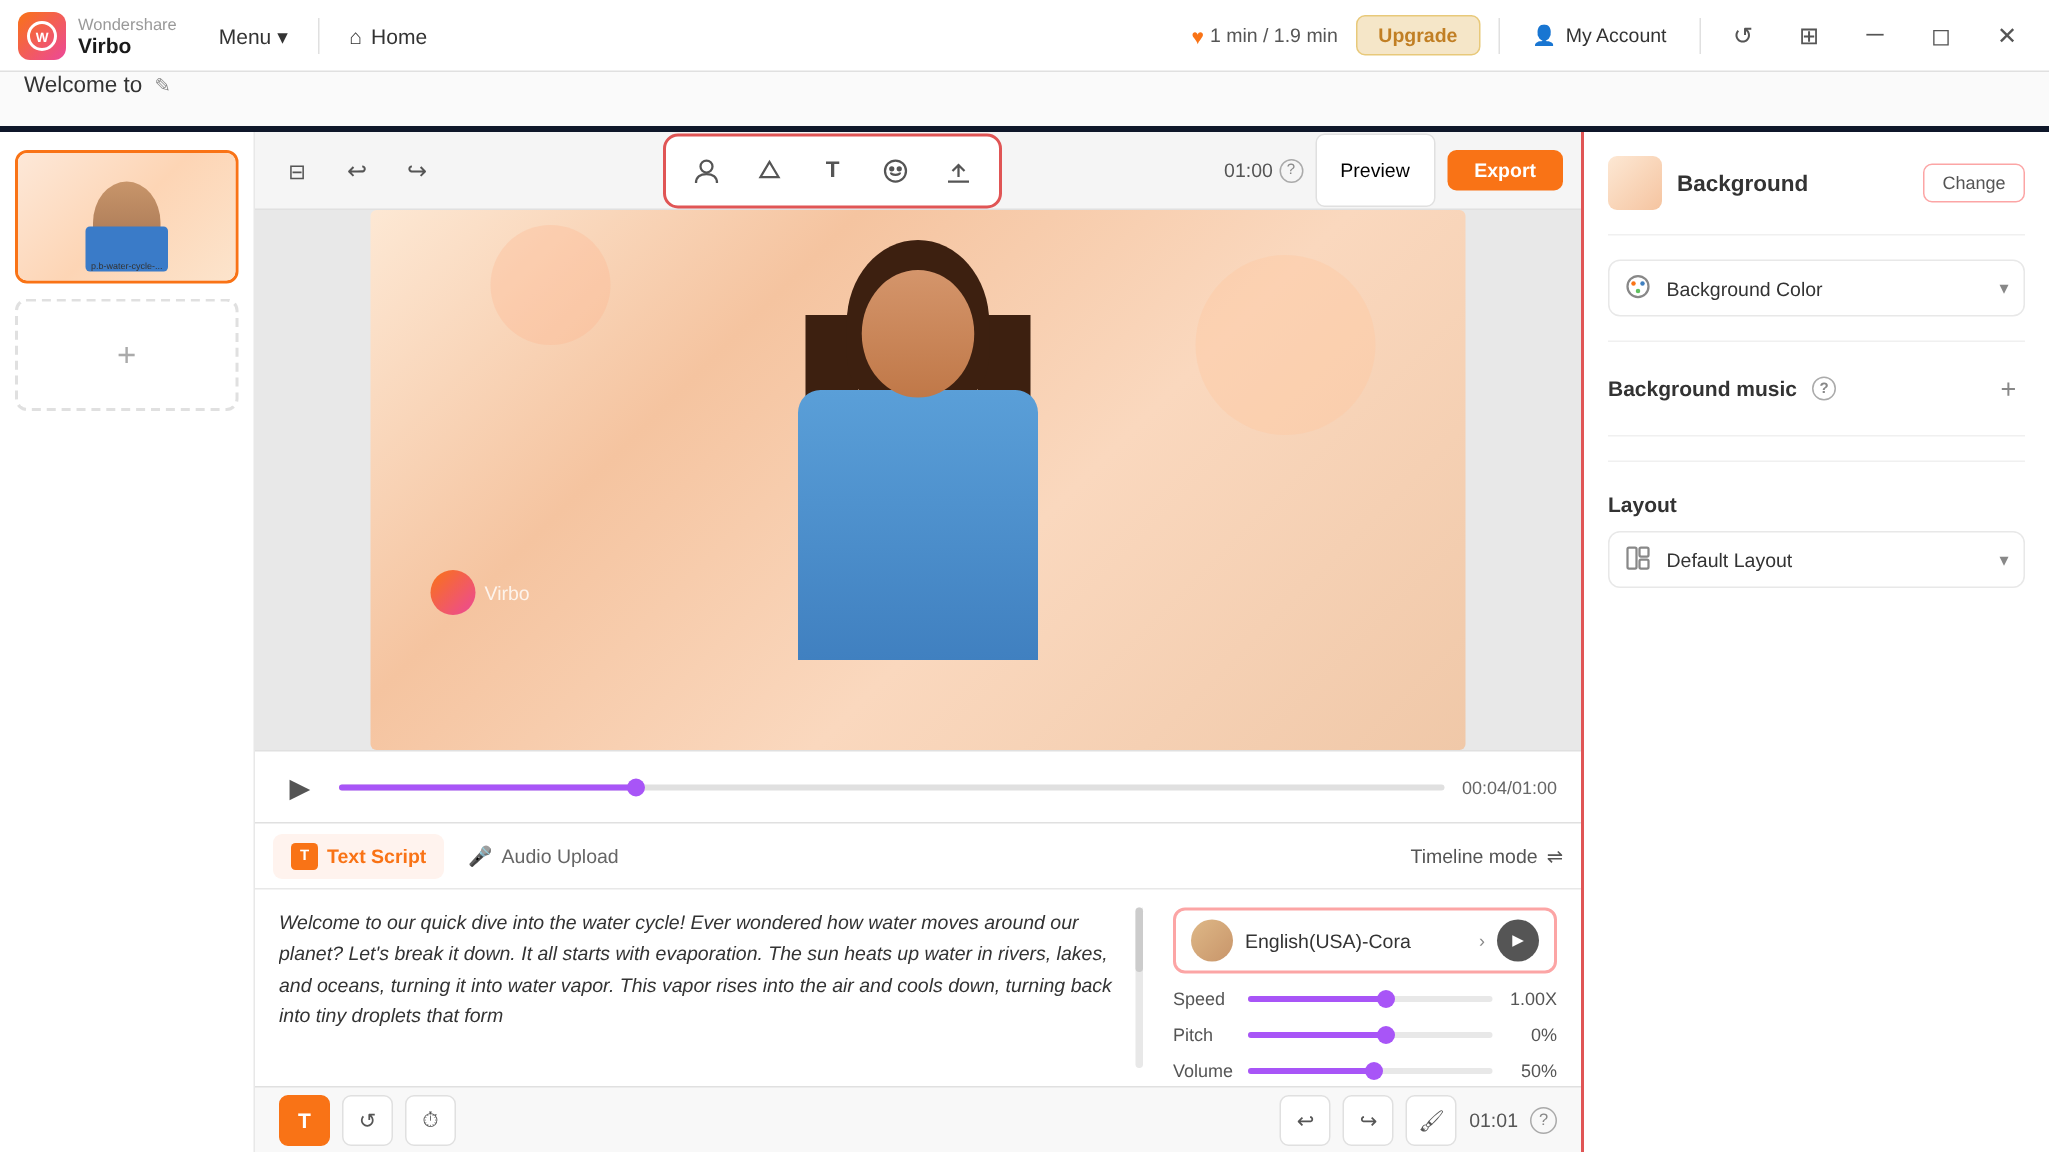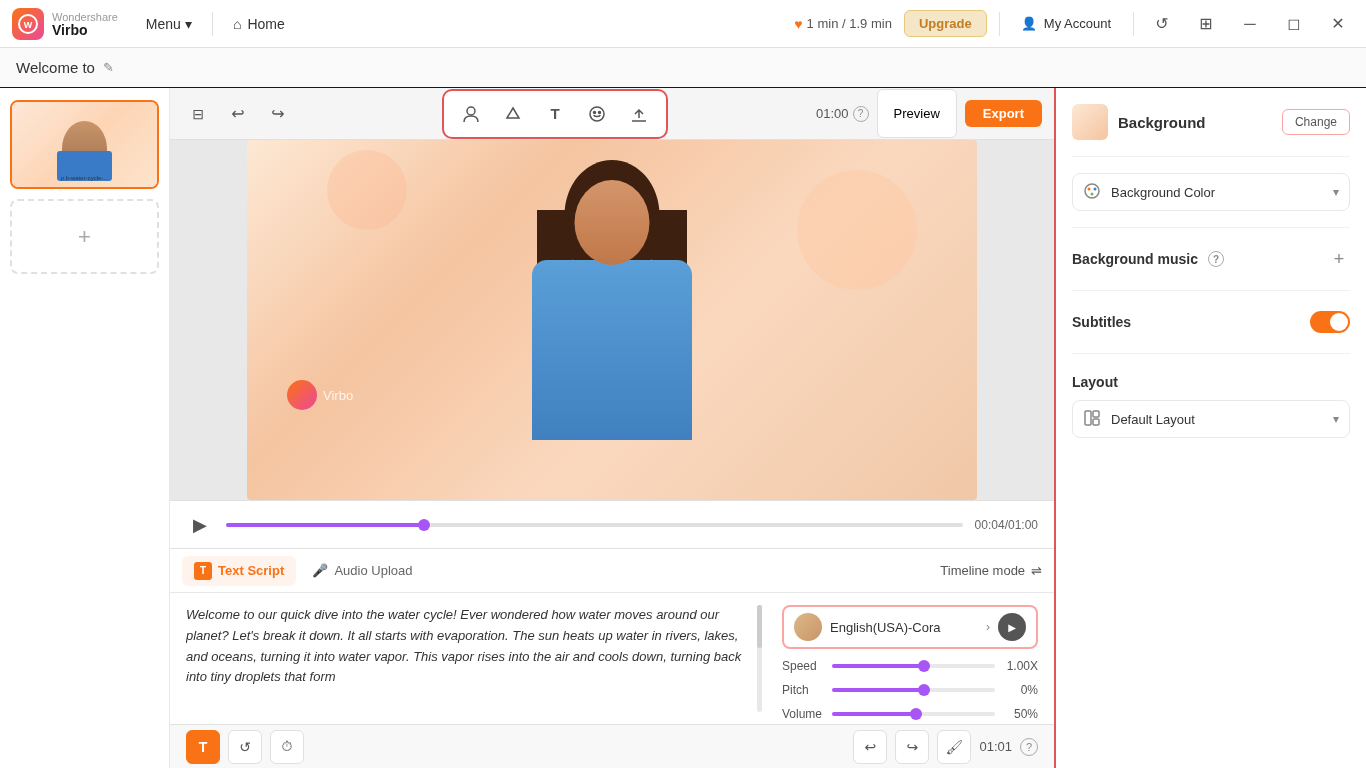--- a/index.html
+++ b/index.html
@@ -18,22 +18,22 @@
     .home-btn { display: flex; align-items: center; gap: 6px; padding: 6px 12px; border: none; background: none; cursor: pointer; font-size: 14px; color: #333; }
     .topbar-right { margin-left: auto; display: flex; align-items: center; gap: 12px; }
     .duration-badge { display: flex; align-items: center; gap: 4px; font-size: 13px; color: #555; }
     .heart-icon { color: #f97316; font-size: 14px; }
     .upgrade-btn { background: #f5e6c8; color: #c17f24; border: 1px solid #e8c97a; padding: 5px 14px; border-radius: 6px; font-size: 13px; font-weight: 600; cursor: pointer; }
     .account-btn { display: flex; align-items: center; gap: 6px; padding: 6px 10px; border: none; background: none; cursor: pointer; font-size: 13px; color: #333; }
     .topbar-icon-btn { width: 32px; height: 32px; border: none; background: none; cursor: pointer; display: flex; align-items: center; justify-content: center; color: #555; font-size: 16px; }
 
     
     .subtitle-bar {
-      display: flex; align-items: center; height: 40px;
-      background: #fafafa; border-bottom: 1px solid #0f172a;
+      display: flex; align-items: flex-start; height: 40px;
+      background: #fafafa; border-bottom: 4px solid #0f172a;
       padding: 0 16px;
     }
     .project-title { font-size: 15px; color: #333; display: flex; align-items: center; gap: 8px; }
     .edit-icon { font-size: 13px; color: #888; cursor: pointer; }
 
     
     .main-area { display: flex; height: calc(768px - 48px - 40px); }
 
     
     .left-panel { width: 170px; background: #ffffff; border-right: 1px solid #e8e8e8; padding: 12px 10px; display: flex; flex-direction: column; gap: 10px; }
@@ -375,26 +375,20 @@
     <div class="section-row">
       <span class="section-label">
         <span>Background music</span>
         <div class="help-badge">?</div>
       </span>
       <div class="add-btn">+</div>
     </div>
 
     <div class="panel-divider"></div>
 
-    <div class="section-row">
-      <span class="section-label">Subtitles</span>
-      <div class="toggle-switch">
-        <div class="toggle-thumb"></div>
-      </div>
-    </div>
 
     <div class="panel-divider"></div>
 
     <div>
       <div style="padding:4px 0 10px 0;">
         <span class="section-label">Layout</span>
       </div>
       <div class="layout-row">
         <span class="layout-icon">
           <svg width="18" height="18" viewBox="0 0 18 18" fill="none" stroke="#888" stroke-width="1.5">

